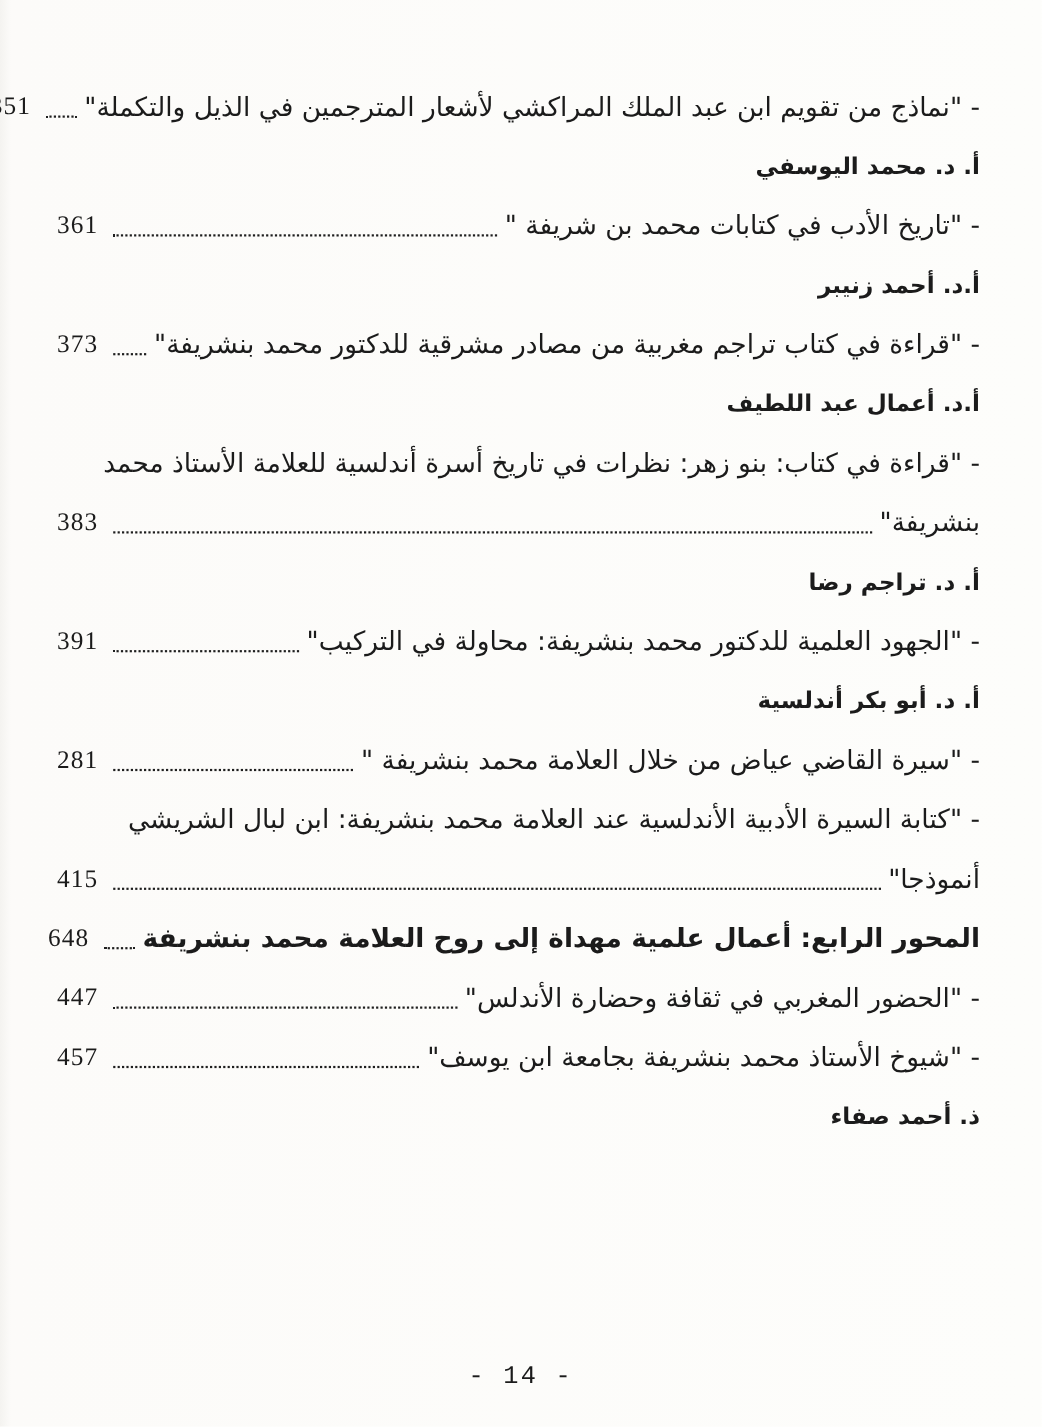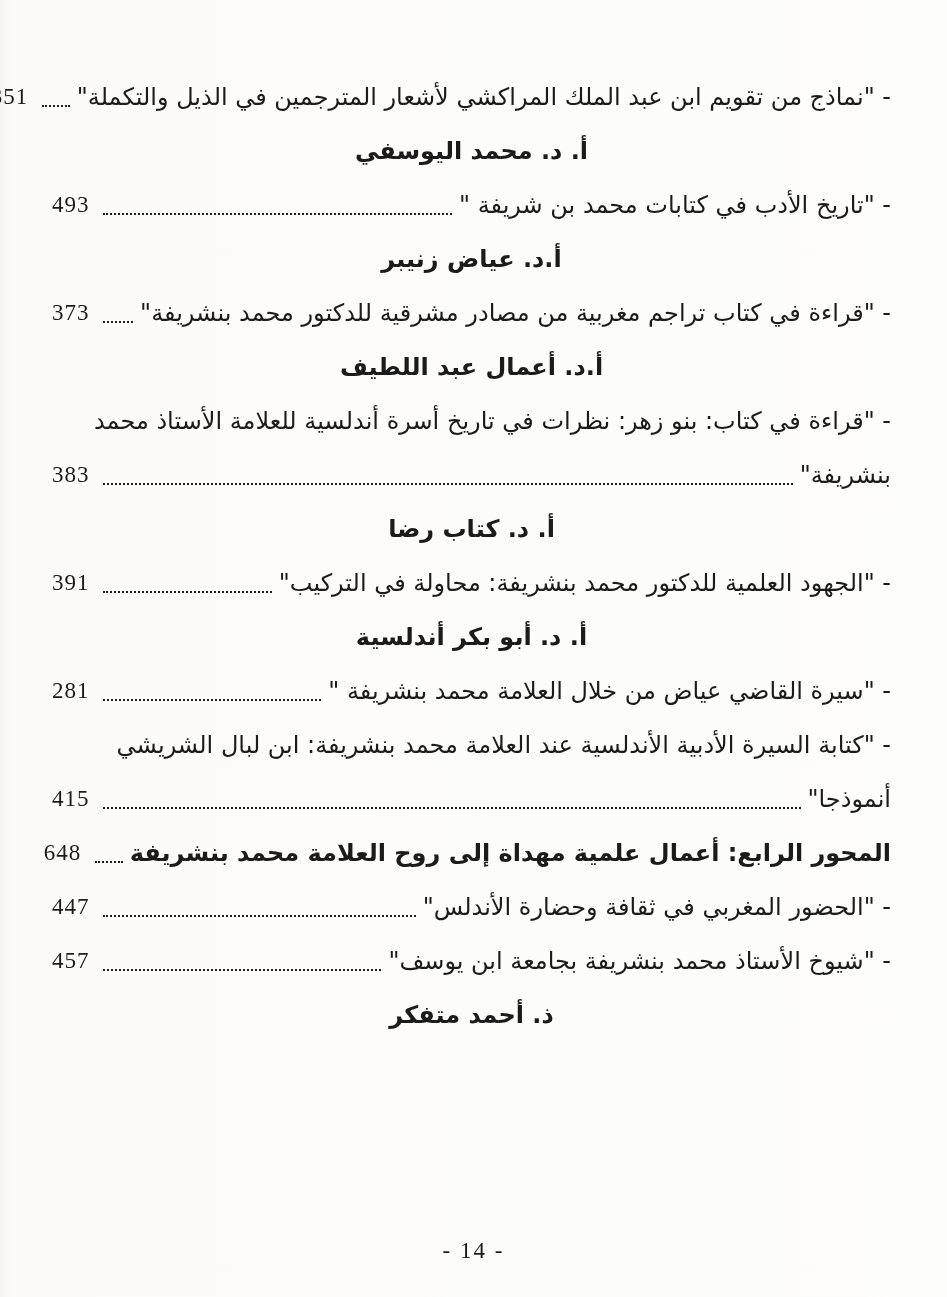--- a/index.html
+++ b/index.html
@@ -50,34 +50,33 @@
     font-size:23px;
     letter-spacing:1px;
     direction:ltr;
     padding-right:2px;
     min-width:42px;
     text-align:left;
   }
   .author{
     height:54px;
     line-height:54px;
-    text-align:center;
-    font-size:24px;
+    font-size:21px;
     font-weight:bold;
   }
   .entry.bold .title-text{
     font-weight:bold;
     font-size:24px;
   }
   .footer{
     position:absolute;
     left:0;right:0;
     top:1238px;
     text-align:center;
-    font-family:Liberation Serif, serif;
+    font-family:Liberation Mono, monospace;
     font-size:23px;
     letter-spacing:2px;
     direction:ltr;
   }
 </style>
 </head>
 <body>
 
 <div class="page">
   <div class="toc" id="toc">
@@ -86,40 +85,40 @@
           <span class="title-text">- "نماذج من تقويم ابن عبد الملك المراكشي لأشعار المترجمين في الذيل والتكملة"</span>
           <div class="dots"></div>
           <span class="page-num">351</span>
         </div>
         <div class="author">أ. د. محمد اليوسفي</div>
       </div>
       <div class="entry">
         <div class="row">
           <span class="title-text">- "تاريخ الأدب في كتابات محمد بن شريفة "</span>
           <div class="dots"></div>
-          <span class="page-num">493</span>
+          <span class="page-num">361</span>
         </div>
-        <div class="author">أ.د. عياض زنيبر</div>
+        <div class="author">أ.د. أحمد زنيبر</div>
       </div>
       <div class="entry">
         <div class="row">
           <span class="title-text">- "قراءة في كتاب تراجم مغربية من مصادر مشرقية للدكتور محمد بنشريفة"</span>
           <div class="dots"></div>
           <span class="page-num">373</span>
         </div>
         <div class="author">أ.د. أعمال عبد اللطيف</div>
       </div>
       <div class="entry">
         <div class="title-line">- "قراءة في كتاب: بنو زهر: نظرات في تاريخ أسرة أندلسية للعلامة الأستاذ محمد</div>
         <div class="row">
           <span class="title-text">بنشريفة"</span>
           <div class="dots"></div>
           <span class="page-num">383</span>
         </div>
-        <div class="author">أ. د. كتاب رضا</div>
+        <div class="author">أ. د. تراجم رضا</div>
       </div>
       <div class="entry">
         <div class="row">
           <span class="title-text">- "الجهود العلمية للدكتور محمد بنشريفة: محاولة في التركيب"</span>
           <div class="dots"></div>
           <span class="page-num">391</span>
         </div>
         <div class="author">أ. د. أبو بكر أندلسية</div>
       </div>
       <div class="entry">
@@ -150,17 +149,17 @@
           <div class="dots"></div>
           <span class="page-num">447</span>
         </div>
       </div>
       <div class="entry">
         <div class="row">
           <span class="title-text">- "شيوخ الأستاذ محمد بنشريفة بجامعة ابن يوسف"</span>
           <div class="dots"></div>
           <span class="page-num">457</span>
         </div>
-        <div class="author">ذ. أحمد متفكر</div>
+        <div class="author">ذ. أحمد صفاء</div>
       </div>
     </div>
   <div class="footer">- 14 -</div>
 </div>
 
 </body></html>

